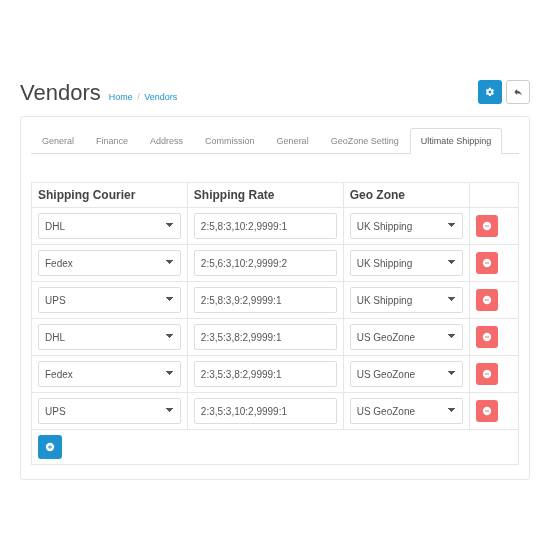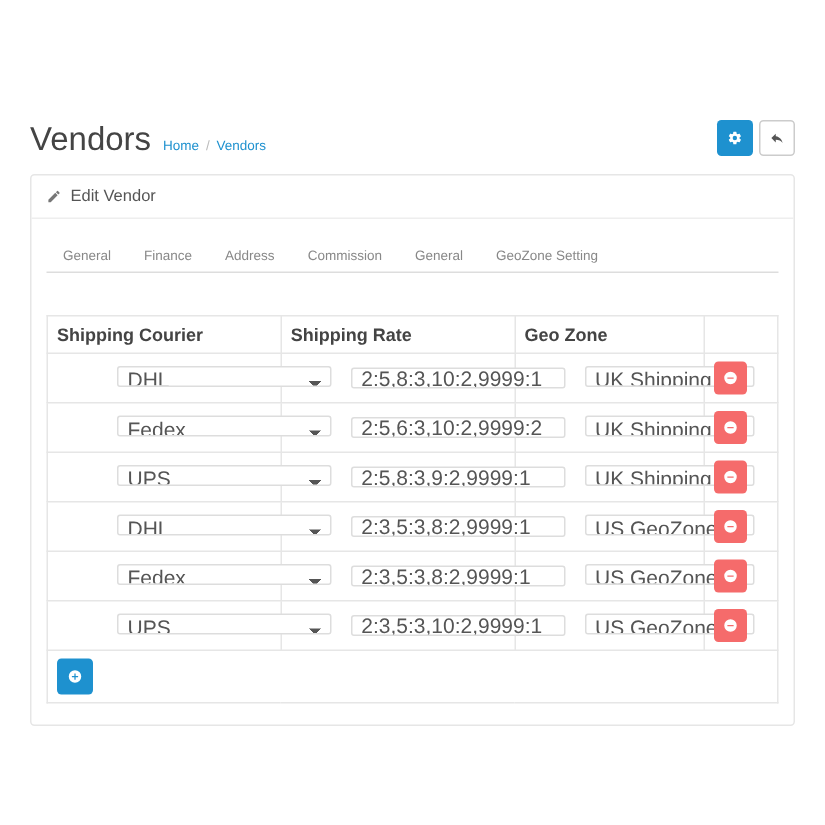--- a/index.html
+++ b/index.html
@@ -92,28 +92,27 @@
     text-align: left;
     vertical-align: middle;
   }
   table.shipping th {
     font-size: 12px;
     font-weight: 600;
     color: #444;
   }
   .form-control {
     width: 100%;
-    height: 14px;
+    height: 26px;
     border: 1px solid #ddd;
     border-radius: 2px;
-    font-size: 14px;
+    font-size: 10px;
     padding: 0 6px;
     color: #555;
     background: #fff;
-    margin-left: 40px;
   }
   select.form-control {
     appearance: none;
     -webkit-appearance: none;
     background-image:
       linear-gradient(45deg, transparent 50%, #555 50%),
       linear-gradient(135deg, #555 50%, transparent 50%);
     background-position: calc(100% - 10px) 9px, calc(100% - 6px) 9px;
     background-size: 4px 4px, 4px 4px;
     background-repeat: no-repeat;
@@ -146,35 +145,30 @@
     </button>
     <button class="btn btn-default">
       <svg viewBox="0 0 24 24">
           <path d="M10 9V5l-7 7 7 7v-4.1c5 0 8.5 1.6 11 5.1-1-5-4-10-11-11z"></path>
         </svg>
     </button>
   </div>
 </div>
 
 <div class="panel">
-  <div class="panel-heading">
-    <svg viewBox="0 0 24 24">
-        <path d="M3 17.25V21h3.75L17.81 9.94l-3.75-3.75L3 17.25zM20.71 7.04a1 1 0 0 0 0-1.41l-2.34-2.34a1 1 0 0 0-1.41 0l-1.83 1.83 3.75 3.75 1.83-1.83z"></path>
-      </svg>
-    <span>Edit Vendor</span>
-  </div>
   <div class="panel-body">
 
     <div class="tabs">
       <div class="tab">General</div>
       <div class="tab">Finance</div>
       <div class="tab">Address</div>
       <div class="tab">Commission</div>
       <div class="tab">General</div>
       <div class="tab">GeoZone Setting</div>
+      <div class="tab active">Ultimate Shipping</div>
     </div>
 
     <table class="shipping">
       <colgroup>
         <col class="col-courier">
           <col class="col-rate">
           <col class="col-zone">
           <col class="col-action">
       </colgroup>
       <thead>

